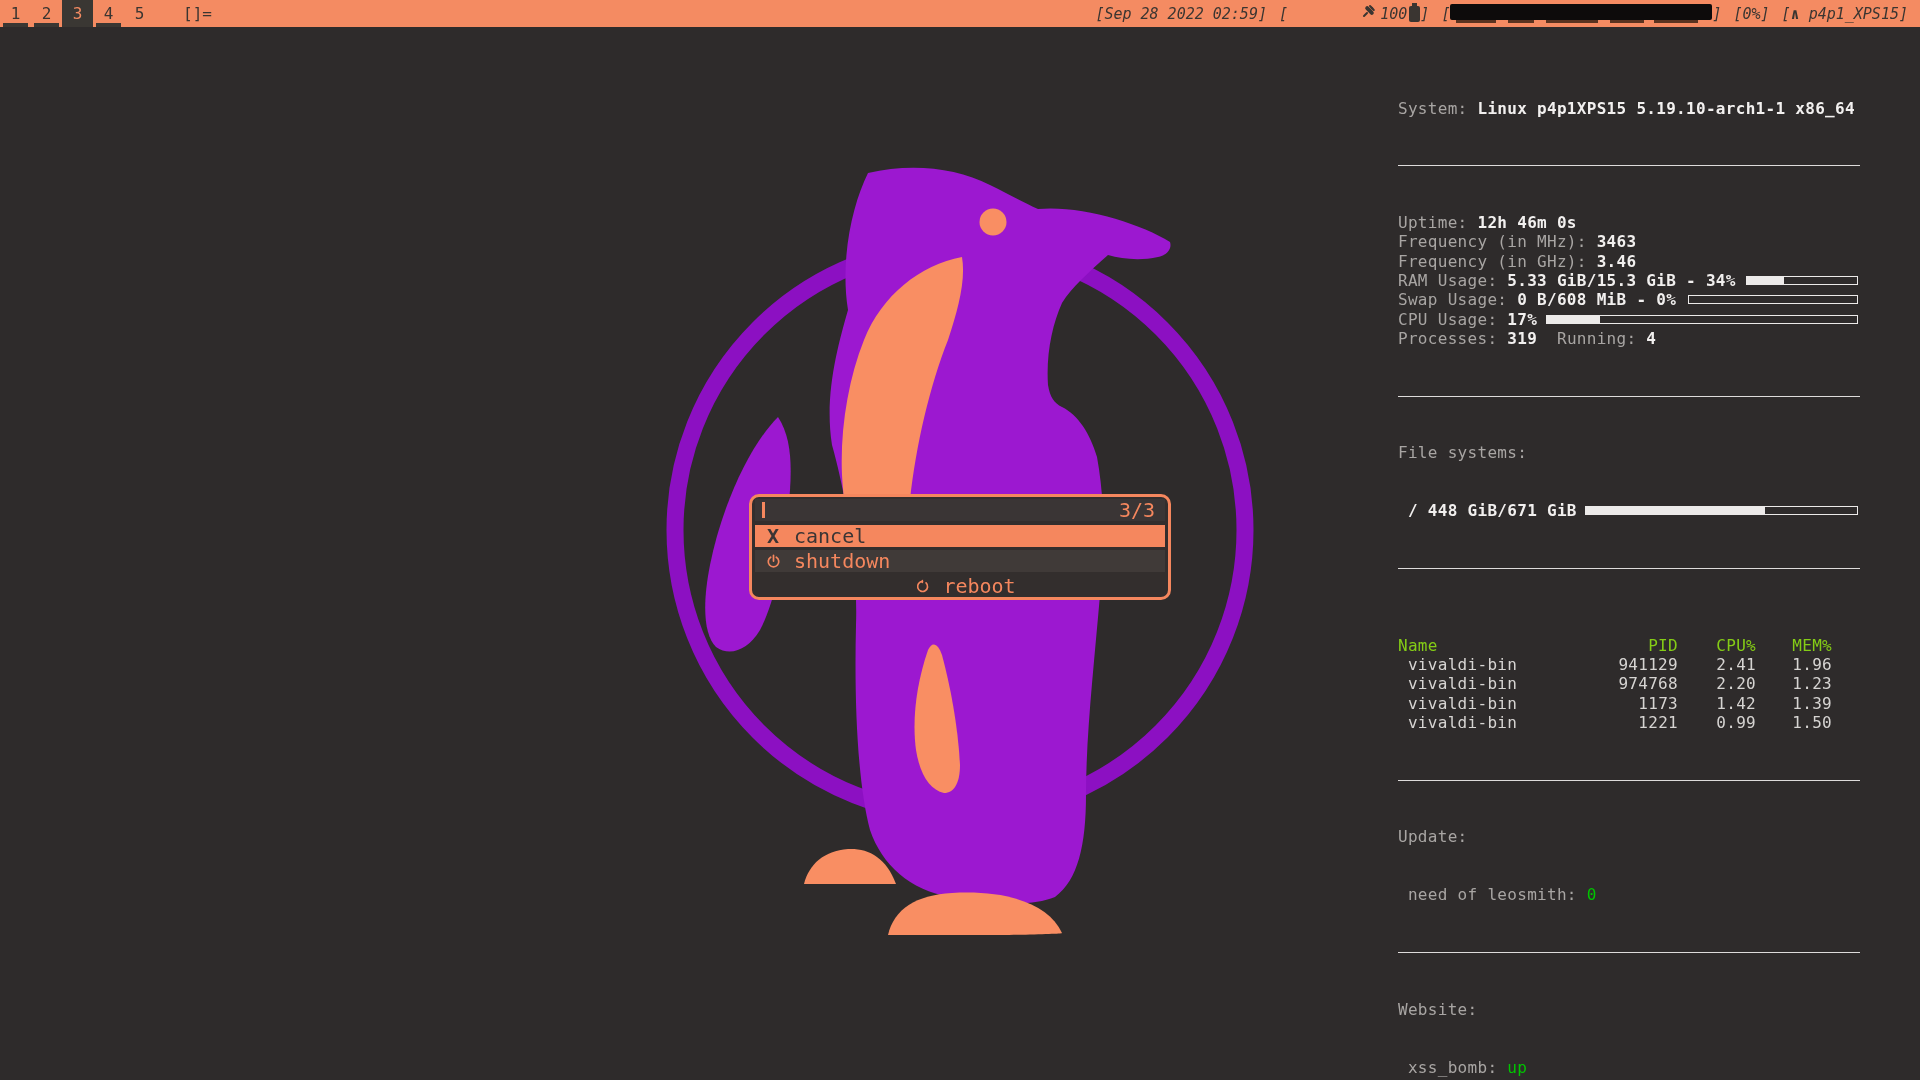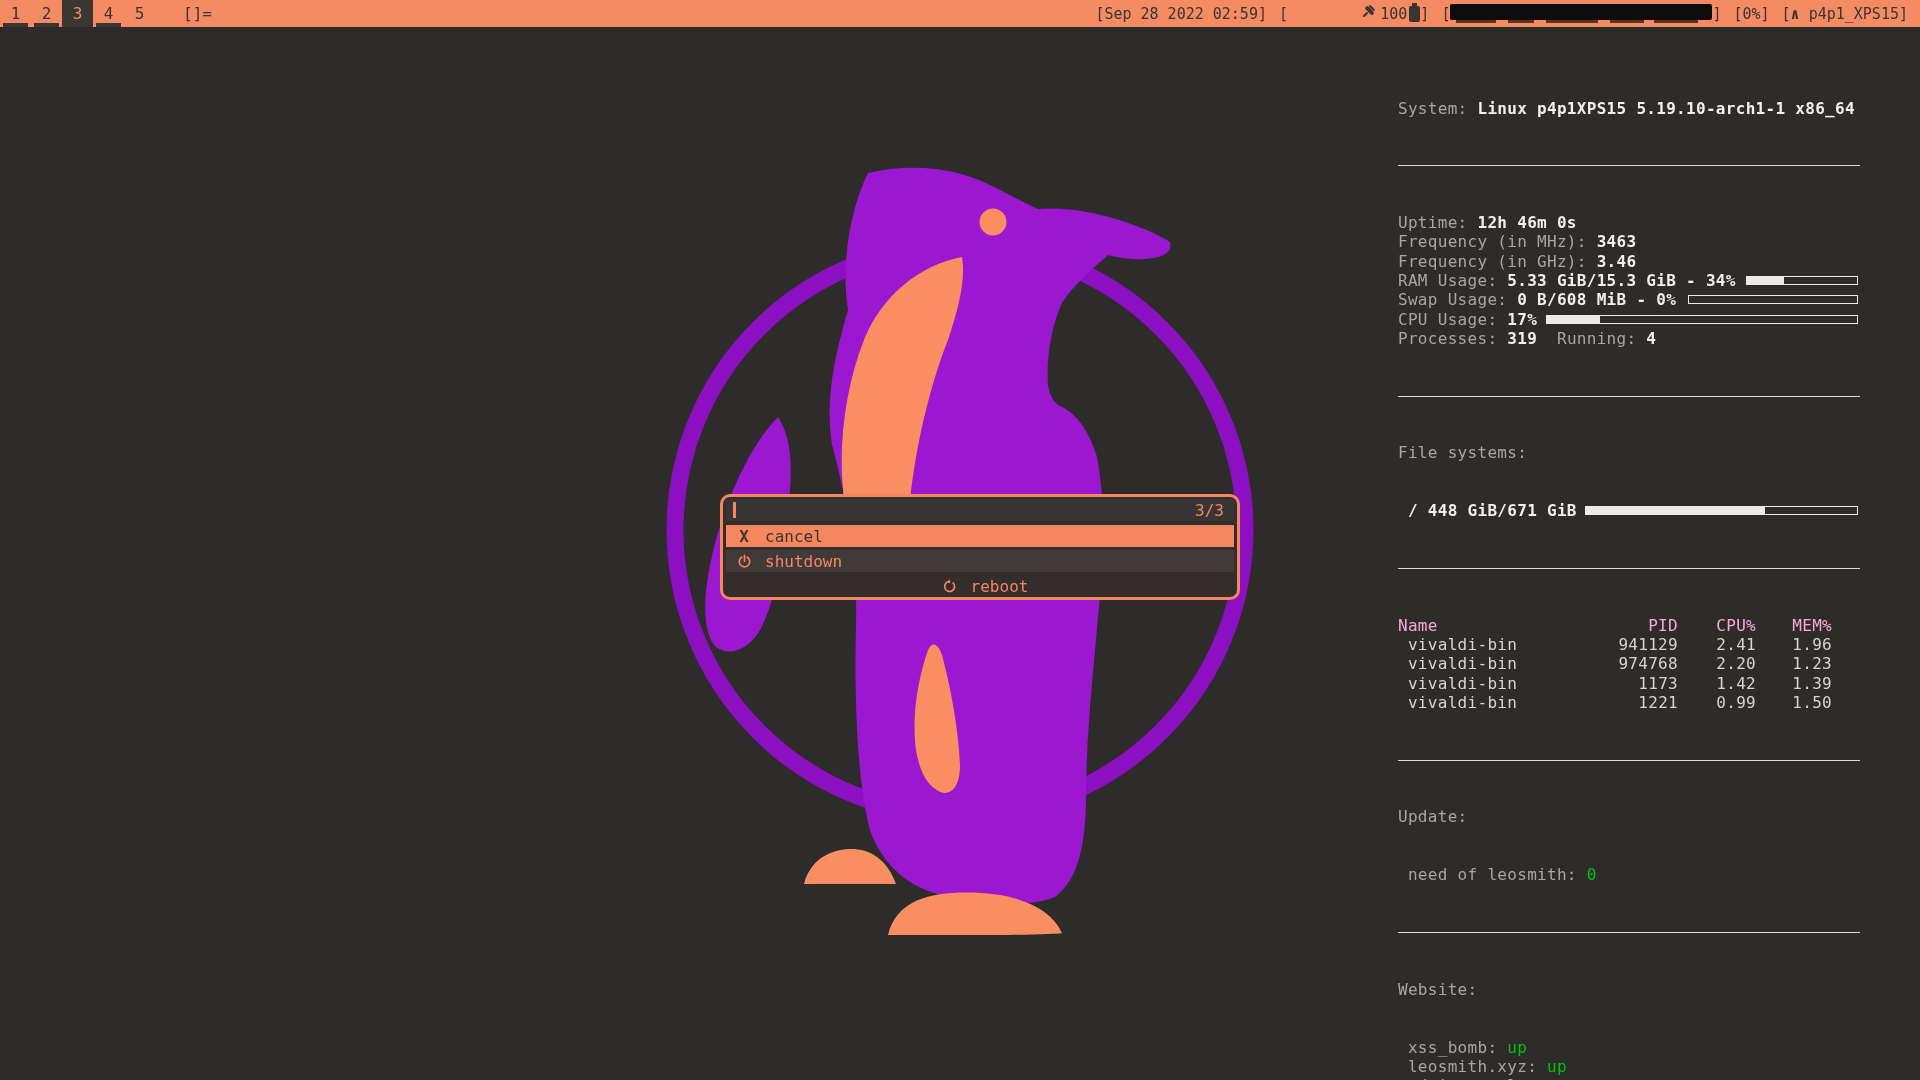--- a/index.html
+++ b/index.html
@@ -8,34 +8,34 @@
 
   
   .topbar { position:absolute; left:0; top:0; width:1920px; height:27px; background:#f48b62;
             color:#3a3531; font-size:16px; display:flex; align-items:center; }
   .tags { display:flex; height:27px; }
   .tag { position:relative; width:31px; height:27px; display:flex; align-items:center; justify-content:center; }
   .tag.selected { background:#3a3733; color:#f48b62; }
   .tag .tagline { position:absolute; left:3px; bottom:0; width:25px; height:4px; background:#3a3733; }
   .layout-symbol { margin-left:28px; font-size:16px; }
   .statusright { margin-left:auto; display:flex; align-items:center; gap:12px; padding-right:12px; font-size:15px; }
-  .module { display:flex; align-items:center; white-space:pre; }
+  .module { display:flex; align-items:center; white-space:pre;font-style:italic; }
   .batt-body { display:inline-block; width:11px; height:16px; background:#3a3531; border-radius:2px; margin-left:2px; position:relative; }
   .batt-body:before { content:""; position:absolute; top:-3px; left:3px; width:5px; height:3px; background:#3a3531; }
   .redact-wrap { position:relative; display:inline-block; width:262px; height:20px; }
   .redact-bar { position:absolute; left:0; top:0; width:262px; height:16px; background:#0d0b0b; border-radius:2px; }
   .redact-frag { position:absolute; bottom:1px; height:3px; background:#5a3320; }
   .chev { font-weight:bold; }
 
   
   .artwork { position:absolute; left:610px; top:145px; width:700px; height:790px; }
 
   
-  .menu { position:absolute; left:720px; top:494px; width:520px; height:106px; background:#332e2d;
-          border:3px solid #f5875e; border-radius:10px; padding:2px 3px; z-index:5; font-size:16px; overflow:hidden; }
+  .menu { position:absolute; left:749px; top:494px; width:422px; height:106px; background:#332e2d;
+          border:3px solid #f5875e; border-radius:10px; padding:2px 3px; z-index:5; font-size:20px; overflow:hidden; }
   .menu-input { position:relative; height:22px; background:#3a3535; margin-bottom:4px; display:flex; align-items:center; }
   .menu-cursor { position:absolute; left:7px; top:3px; width:3px; height:16px; background:#f5875e; }
   .menu-counter { margin-left:auto; color:#f5875e; padding-right:10px; }
   .menu-row { height:22px; display:flex; align-items:center; gap:13px; padding-left:10px; margin-bottom:3px;
               color:#f5875e; cursor:pointer; }
   .menu-row:last-child { margin-bottom:14px;justify-content:center; }
   .menu-row.selected { background:#f5875e; color:#3a3535; }
   .menu-row.alt { background:#403a38; }
   .menu-row .mi { width:16px; display:flex; align-items:center; justify-content:center; font-weight:bold; }
   .menu-row svg { display:block; }
@@ -44,21 +44,21 @@
   .panel { position:absolute; left:1398px; top:60px; width:462px; color:#a8a5a3;
            font-size:16px; line-height:19.3px; letter-spacing:0.3px; white-space:pre; }
   .panel .val { color:#f2f0ef; font-weight:bold; }
   .panel .lbl { color:#a8a5a3; }
   .panel hr { border:0; border-top:1px solid #dedcdb; margin:9px 0 8px 0; }
   .pline { position:relative; }
   .pbar { position:absolute; right:2px; top:5px; height:9px; border:1px solid #eceae9; }
   .pbar > div { height:100%; background:#eceae9; }
   .ptable { display:grid; grid-template-columns:180px 100px 78px 76px; width:434px; }
   .ptable .num { text-align:right; }
-  .ptable .hd { color:#f9a8d4; }
+  .ptable .hd { color:#84cc16;margin-top:20px; }
   .ptable .cell { color:#d6d4d2; }
   .green { color:#00c400; }
 </style>
 </head>
 <body>
 
 <div class="topbar">
   <div class="tags">
       <div class="tag occupied">
         <span>1</span>

